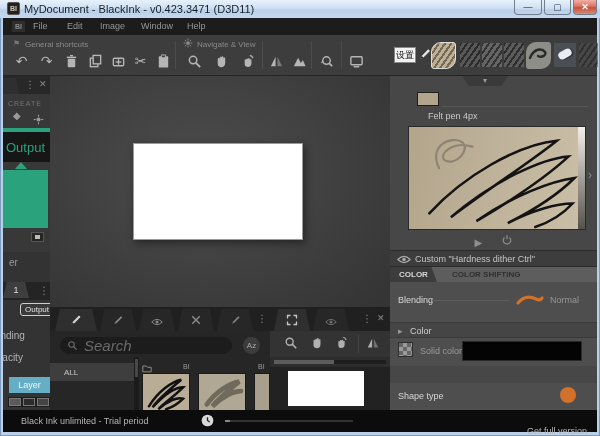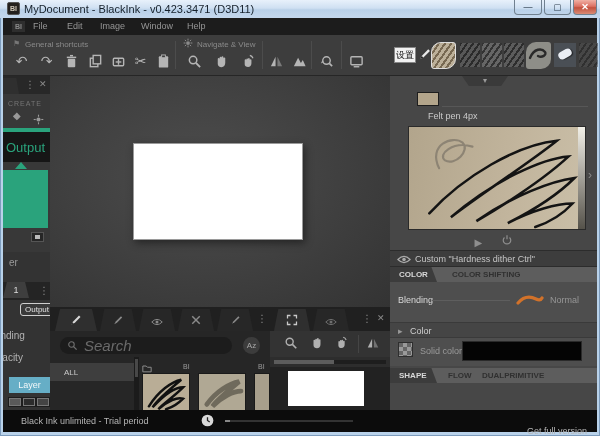--- a/index.html
+++ b/index.html
@@ -492,26 +492,25 @@
       <span style="position:absolute;left:8px;top:3px;color:#999;">▸</span>
       <span style="position:absolute;left:20px;top:3px;">Color</span>
     </div>
 
     <div class="abs rp-row" style="top:262px;height:28px;">
       <div class="abs checker"></div>
       <span style="position:absolute;left:30px;top:8px;color:#9a9a9a;">Solid color</span>
       <div class="abs black-swatch"></div>
     </div>
 
-    <div class="abs rp-tabbar" style="top:292px;">
-      <div class="rp-tab" style="left:0;width:47px;">SHAPE</div>
-      <span class="rp-tab-inactive" style="left:58px;">FLOW</span>
-      <span class="rp-tab-inactive" style="left:92px;">DUALPRIMITIVE</span>
-    </div>
-
+
+    <div class="abs rp-row" style="top:307px;height:27px;">
+      <span style="position:absolute;left:8px;top:8px;">Shape type</span>
+      <div class="abs orange-dot"></div>
+    </div>
   </div>
 
   <div class="abs statusbar">
     <span class="abs" style="left:18px;top:6px;">Black Ink unlimited - Trial period</span>
     <svg class="abs" style="left:198px;top:4px;" width="13" height="13" viewBox="0 0 14 14">
         <circle cx="7" cy="7" r="6.3" fill="#d9d9d9"></circle>
         <path d="M7 3.5 V7 L9.4 8.6" stroke="#222" stroke-width="1.4" fill="none"></path>
       </svg>
     <div class="abs trial-track">
       <div class="trial-fill"></div>

